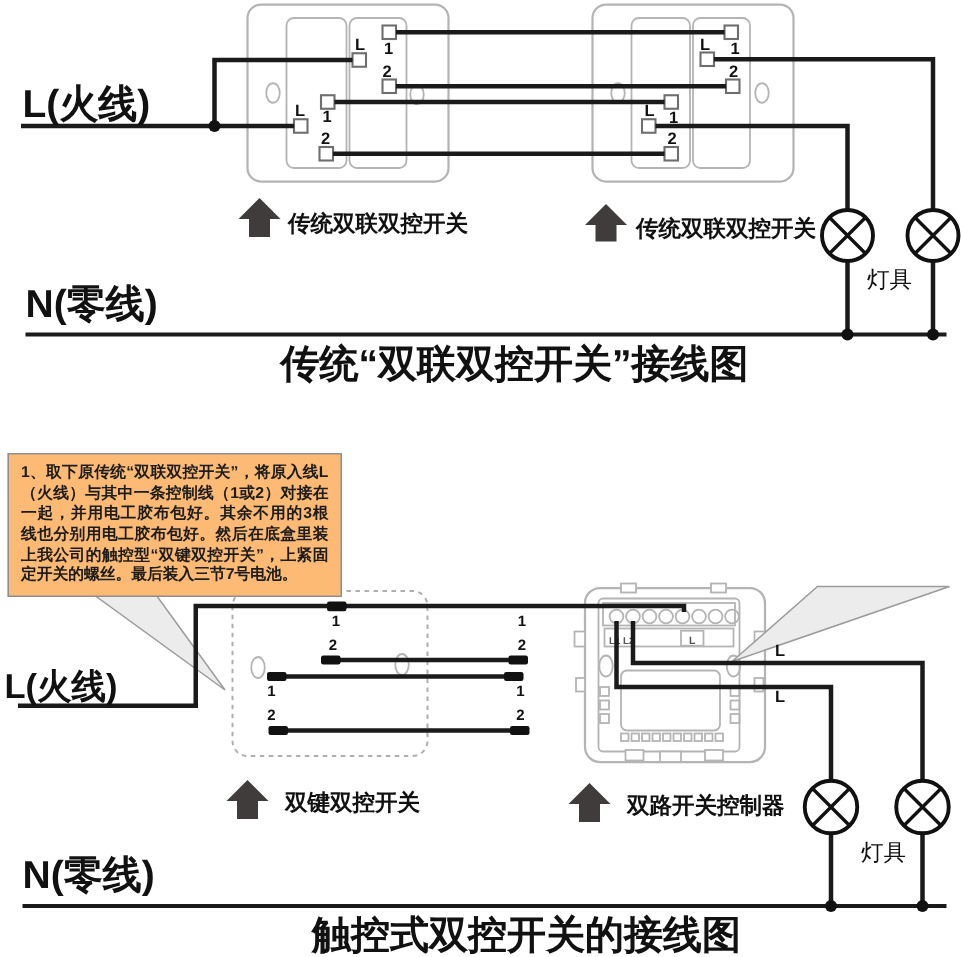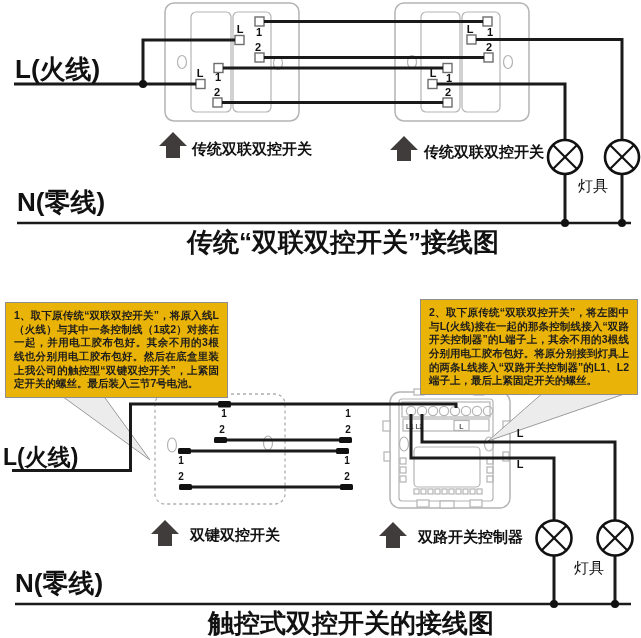--- a/index.html
+++ b/index.html
@@ -26,21 +26,21 @@
   .big-sm{font-size:23px;font-weight:bold;}
   .cap-title{font-size:26px;font-weight:bold;}
   .alabel{font-size:15px;font-weight:bold;}
   .tlabel{font-size:11px;font-weight:bold;text-anchor:middle;}
   .tlabel-sm{font-size:10px;font-weight:bold;text-anchor:middle;}
   .tiny{font-size:6.5px;font-weight:bold;fill:#555;}
   .tiny-mid{font-size:7px;font-weight:bold;fill:#555;text-anchor:middle;}
   .lamplabel{font-size:15px;}
 
   
-  .callout{position:absolute;box-sizing:border-box;background:#eab308;
+  .callout{position:absolute;box-sizing:border-box;background:#fdba74;
            border:1px solid #8f8f8f;color:#1c1c1c;font-weight:bold;
            font-size:10.5px;line-height:1.3;padding:6px 8px;text-align:justify;}
   #callout1{left:5px;top:302px;width:223px;min-height:89px;}
   #callout2{left:420px;top:299px;width:218px;min-height:93px;}
 </style>
 </head>
 <body>
 
 <div id="stage">
 <svg width="641" height="638" viewBox="0 0 641 638">
@@ -232,14 +232,13 @@
   <g>
     <polygon class="arrow" points="165,520 151,534 158,534 158,546 172,546 172,534 179,534"></polygon>
     <text class="alabel" x="190" y="540">双键双控开关</text>
     <polygon class="arrow" points="393,522 379,536 386,536 386,548 400,548 400,536 407,536"></polygon>
     <text class="alabel" x="418" y="542">双路开关控制器</text>
     <text class="cap-title" x="208" y="632">触控式双控开关的接线图</text>
   </g>
 </svg>
 
   <div id="callout1" class="callout">1、取下原传统“双联双控开关”，将原入线L（火线）与其中一条控制线（1或2）对接在一起，并用电工胶布包好。其余不用的3根线也分别用电工胶布包好。然后在底盒里装上我公司的触控型“双键双控开关”，上紧固定开关的螺丝。最后装入三节7号电池。</div>
-  <div id="callout2" class="callout">2、取下原传统“双联双控开关”，将左图中与L(火线)接在一起的那条控制线接入“双路开关控制器”的L端子上，其余不用的3根线分别用电工胶布包好。将原分别接到灯具上的两条L线接入“双路开关控制器”的L1、L2端子上，最后上紧固定开关的螺丝。</div>
 </div>
 
 </body></html>

